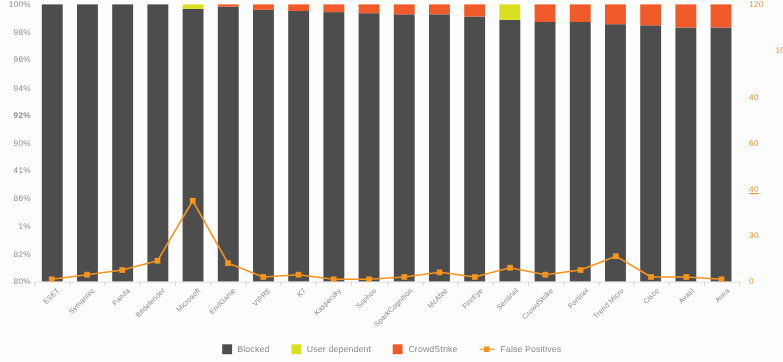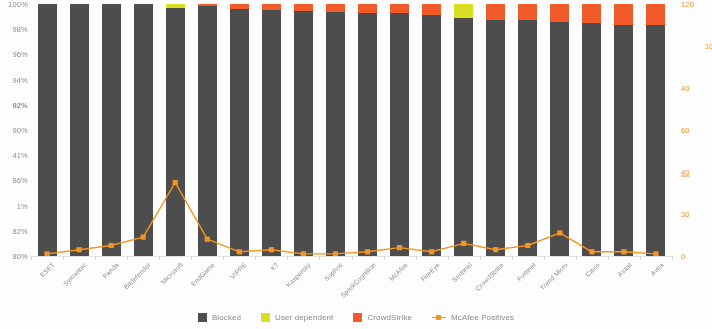--- a/index.html
+++ b/index.html
@@ -236,17 +236,17 @@
       </div>
       <div class="lg">
         <span class="swatch" style="background: rgb(241, 90, 41);"></span>
         <span class="lg-label">CrowdStrike</span>
       </div>
       <div class="lg">
         <span class="lineswatch">
           <i style="background: rgb(247, 148, 30);"></i>
           <b style="background: rgb(247, 148, 30);"></b>
         </span>
-        <span class="lg-label">McAfee Positives</span>
+        <span class="lg-label">False Positives</span>
       </div>
     </div>
 
 </div>
 
 </body></html>

